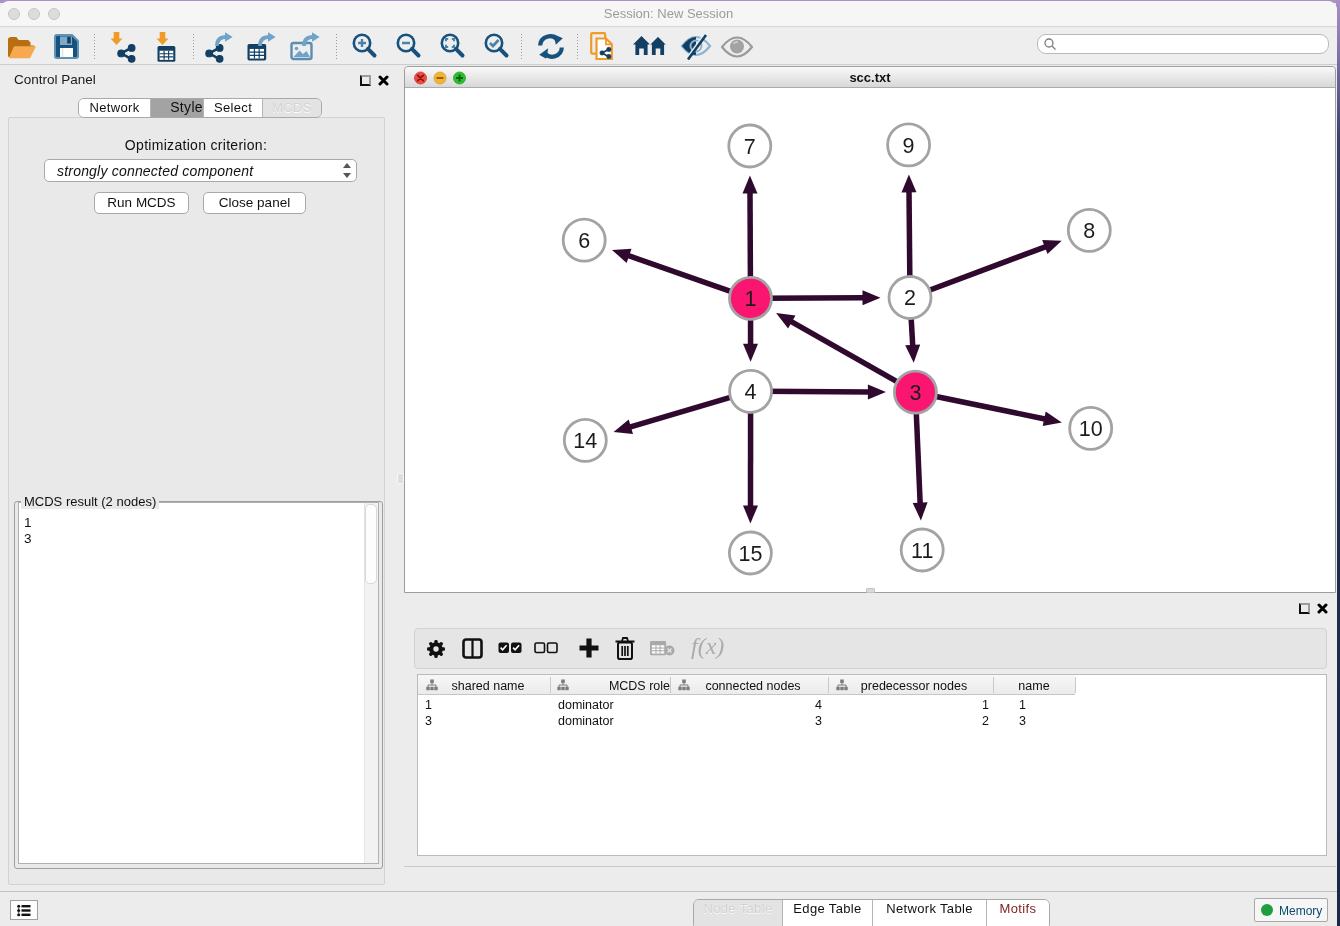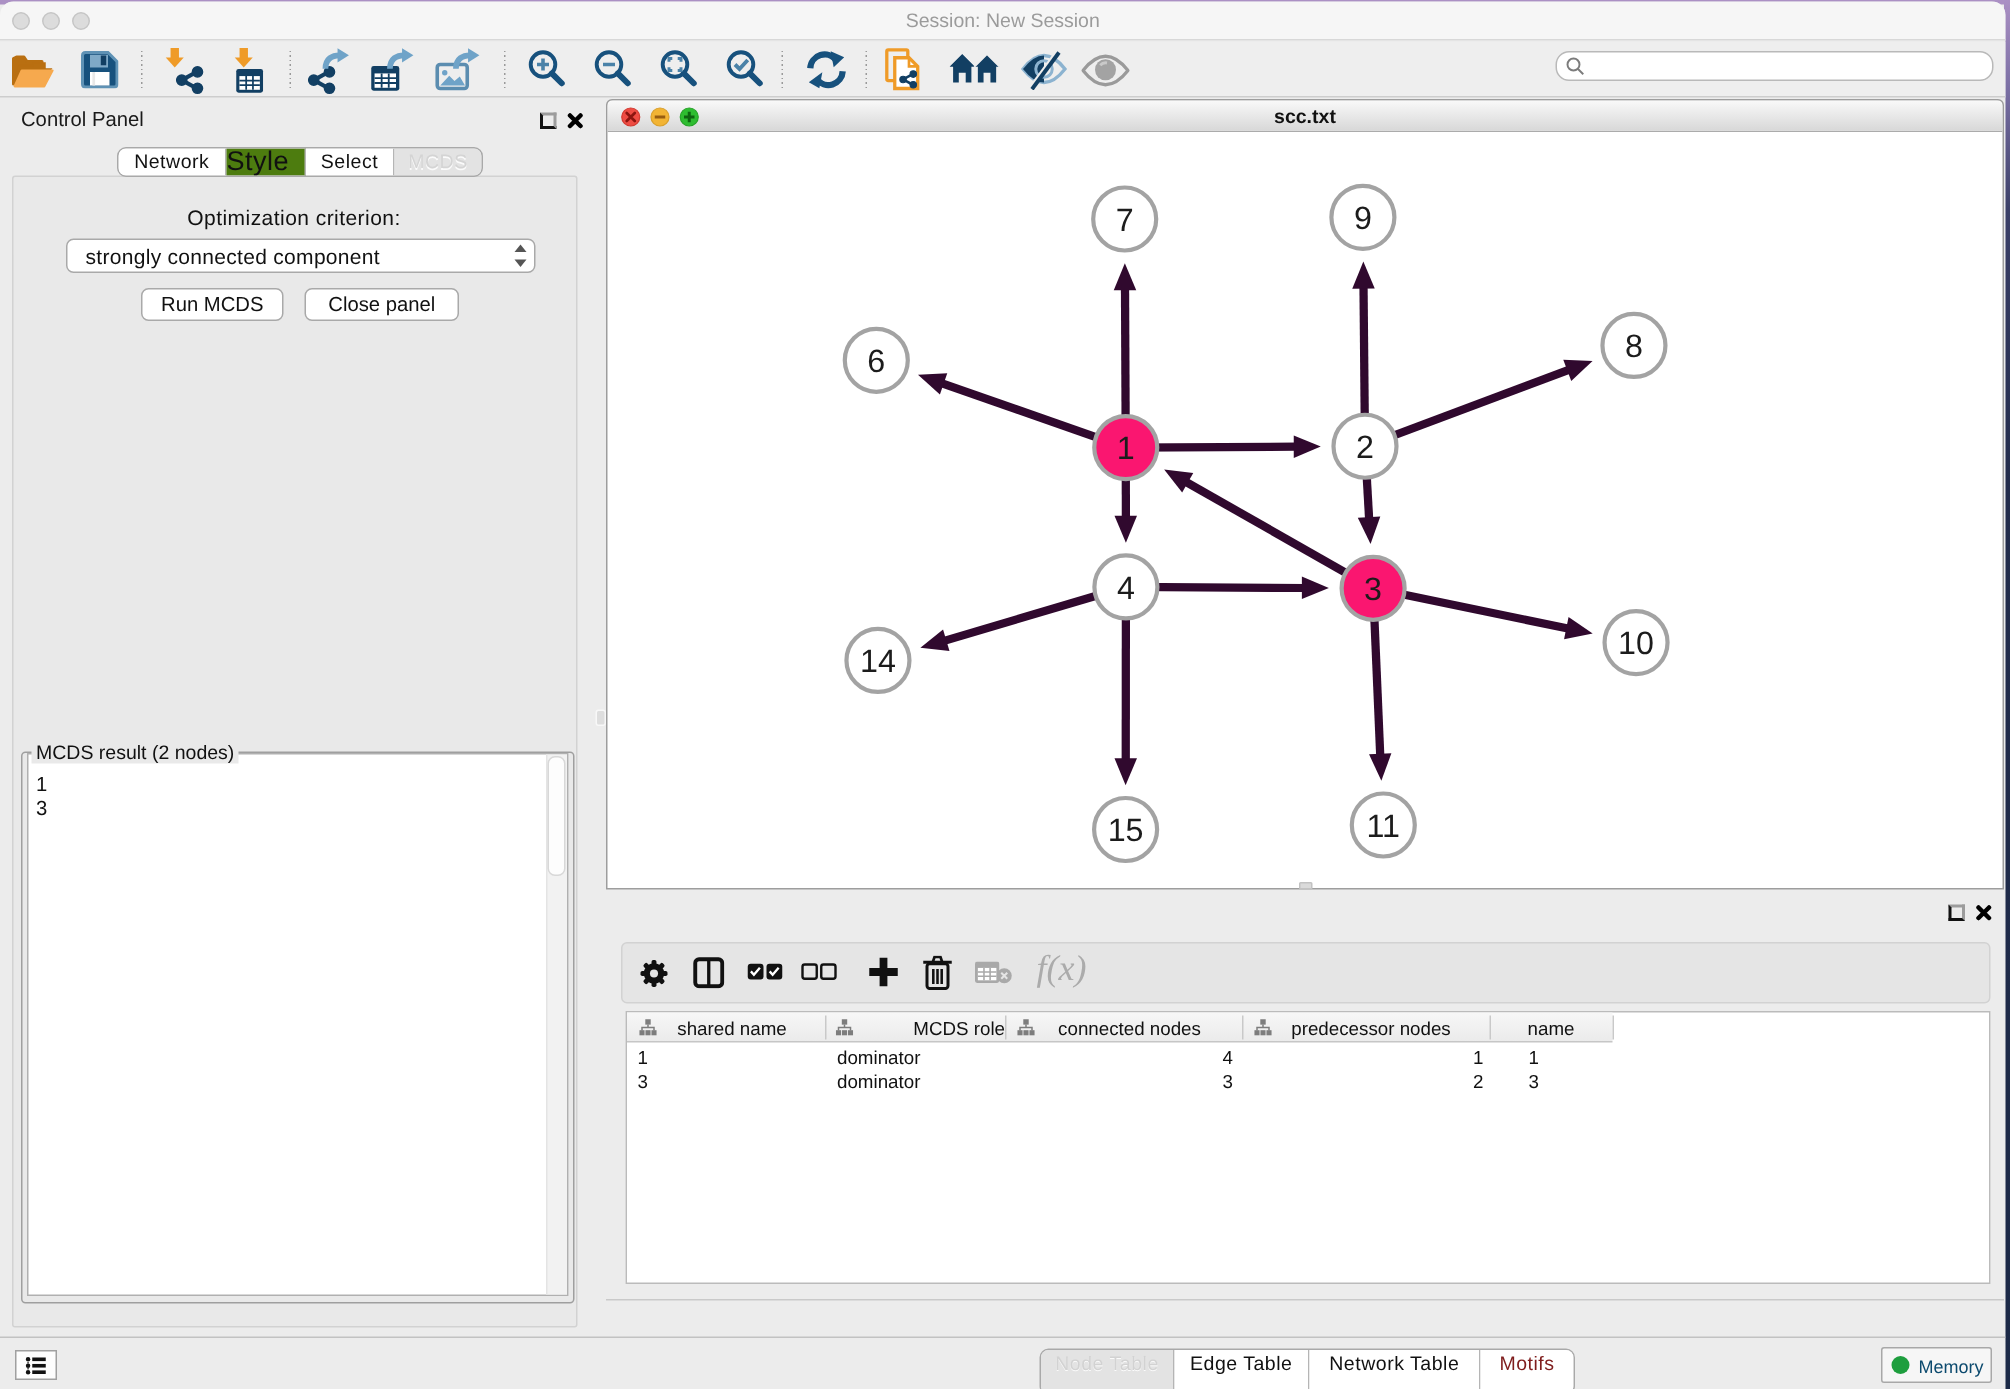--- a/index.html
+++ b/index.html
@@ -181,28 +181,28 @@
   <div class="abs txt" style="left:14px;top:71px;font-size:13.5px;color:#1a1a1a;">Control Panel</div>
   <div class="abs" style="left:360px;top:74px;width:11px;height:11px;border:2px solid #111;border-top-color:#9c9c9c;border-right-color:#9c9c9c;"></div>
   <svg class="abs" style="left:378px;top:74px;" width="11" height="11" viewBox="0 0 11 11">
       <path d="M2 2 L9 9 M9 2 L2 9" stroke="#000" stroke-width="3" stroke-linecap="round"></path>
     </svg>
 
   <div class="abs" style="left:8px;top:116px;width:377px;height:768px;background:#e9e9e9;border:1px solid #d2d2d2;border-radius:2px;"></div>
 
   <div class="abs" style="left:78px;top:97px;height:20px;display:flex;border-radius:6px;overflow:hidden;border:1px solid #a9a9a9;">
     <div class="txt" style="width:72px;background:#fff;border-right:1px solid #b5b5b5;text-align:center;font-size:13px;letter-spacing:0.35px;color:#111;line-height:17px;">Network</div>
-    <div class="txt" style="width:53px;background:#4d7c0f;border-right:1px solid #b5b5b5;text-align:left;font-size:18px;letter-spacing:0.35px;color:#111;line-height:17px;">Style</div>
+    <div class="txt" style="width:53px;background:#a3a3a3;border-right:1px solid #b5b5b5;text-align:right;font-size:14px;letter-spacing:0.35px;color:#111;line-height:17px;">Style</div>
     <div class="txt" style="width:59px;background:#fff;border-right:1px solid #b5b5b5;text-align:center;font-size:13px;letter-spacing:0.35px;color:#111;line-height:17px;">Select</div>
     <div class="txt" style="width:58px;background:#e3e3e3;text-align:center;font-size:13px;letter-spacing:0.35px;color:#d4d4d4;text-shadow:0 1px 0 #fbfbfb;line-height:17px;">MCDS</div>
   </div>
   <div class="abs txt" style="left:-8px;top:136px;width:408px;text-align:center;font-size:14px;letter-spacing:0.3px;color:#111;">Optimization criterion:</div>
 
   <div class="abs" style="left:44px;top:158px;width:313px;height:23px;background:#fff;border:1px solid #a9a9a9;border-radius:5px;"></div>
-  <div class="abs txt" style="left:57px;top:162px;font-size:14px;letter-spacing:0.2px;color:#111;">strongly connected component</div>
+  <div class="abs txt" style="left:57px;top:162px;font-size:14px;letter-spacing:0.2px;color:#111;font-style:italic;">strongly connected component</div>
   <svg class="abs" style="left:341px;top:161px;" width="12" height="17" viewBox="0 0 12 17">
       <path d="M6 1 L10 6 L2 6 Z" fill="#555"></path>
       <path d="M6 16 L10 11 L2 11 Z" fill="#555"></path>
     </svg>
 
   <div class="abs txt" style="left:94px;top:191px;width:95px;height:22px;background:#fff;border:1px solid #a9a9a9;border-radius:5px;text-align:center;font-size:13.5px;color:#111;line-height:20px;">Run MCDS</div>
   <div class="abs txt" style="left:203px;top:191px;width:103px;height:22px;background:#fff;border:1px solid #a9a9a9;border-radius:5px;text-align:center;font-size:13.5px;color:#111;line-height:20px;">Close panel</div>
 
   <div class="abs" style="left:14px;top:500px;width:369px;height:368px;border:1px solid #9f9f9f;border-radius:3px;"></div>
   <div class="abs" style="left:18px;top:501px;width:361px;height:362px;background:#fff;border:1px solid #b0b0b0;"></div>

